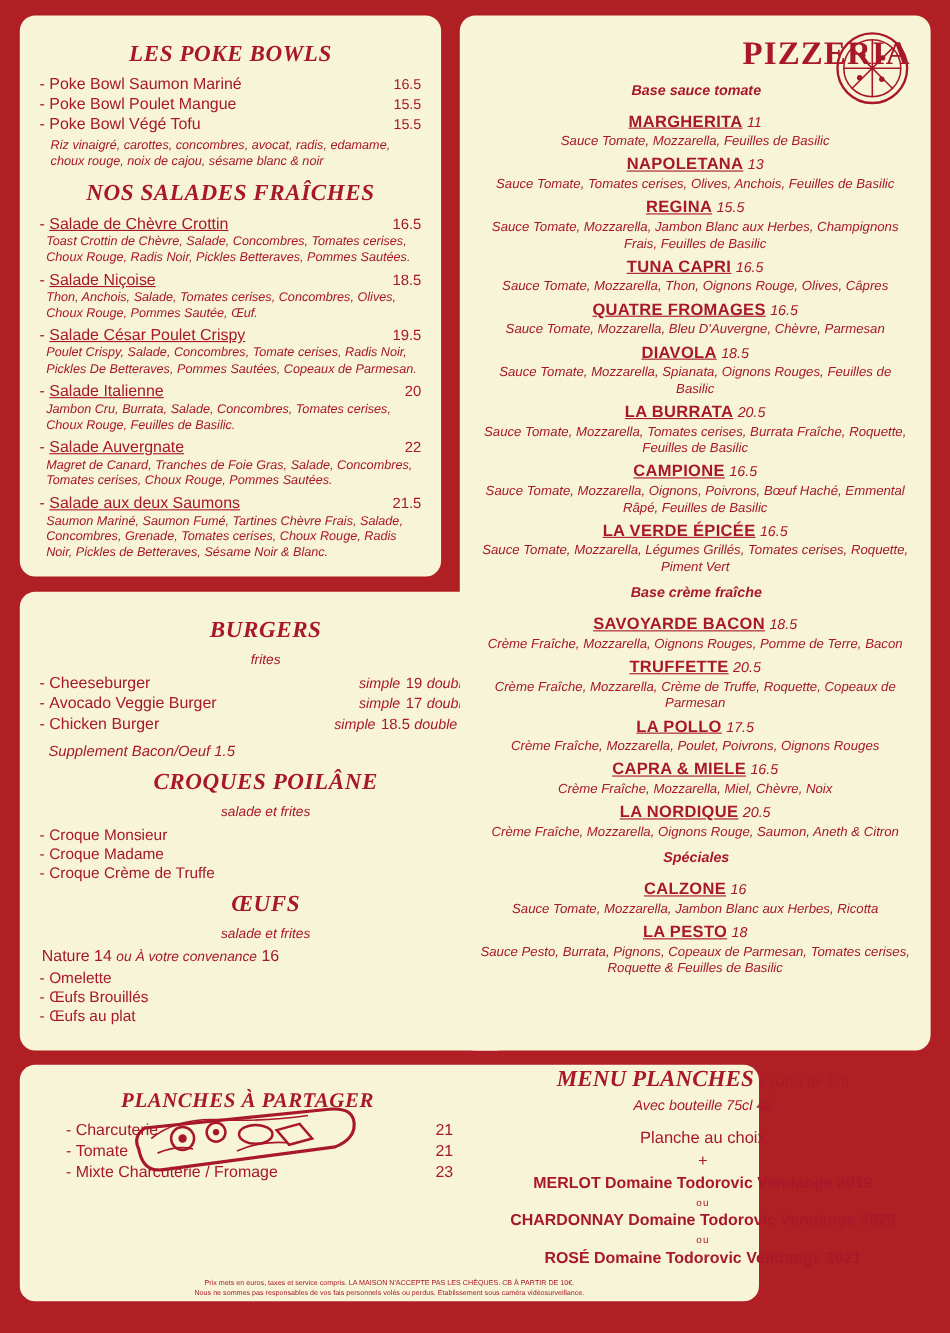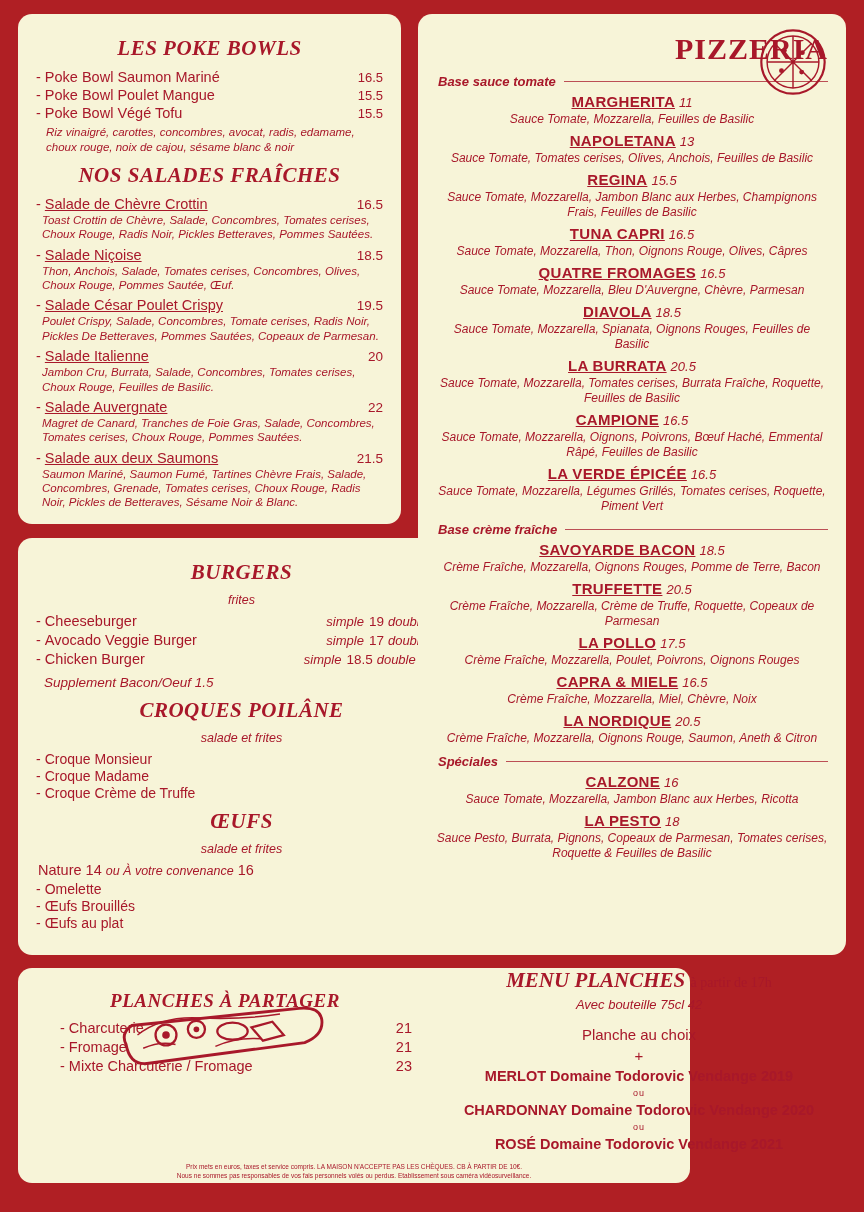--- a/index.html
+++ b/index.html
@@ -102,20 +102,21 @@
 
   
   .nature { font-size: 14.5px; margin: 4px 0 3px 2px; }
   .nature .small { font-style: italic; font-size: 12.5px; }
 
   
   .pz-group-label {
     font-style: italic; font-weight: bold; font-size: 13px;
     color: #a8182a; display: flex; align-items: center; gap: 8px;
     margin: 8px 0 4px 2px;
+    flex-direction: column;
   }
   .pz-group-label .line { flex: 1 1 auto; height: 1px; background: #a8182a; opacity: .75; }
 
   .pizza { text-align: center; margin-bottom: 5px; }
   .pz-name {
     font-weight: bold; font-size: 15px; letter-spacing: .3px;
     text-decoration: underline; display: inline;
   }
   .pz-price { font-size: 13px; font-style: italic; margin-left: 4px; }
   .pz-desc {
@@ -431,21 +432,21 @@
     <div class="bot-left">
       <h2 class="sec small">PLANCHES À PARTAGER</h2>
       <div>
         <div class="planche-row">
           <span class="dash">-</span>
           <span class="nm">Charcuterie</span>
           <span class="pr">21</span>
         </div>
         <div class="planche-row">
           <span class="dash">-</span>
-          <span class="nm">Fromage</span>
+          <span class="nm">Tomate</span>
           <span class="pr">21</span>
         </div>
         <div class="planche-row">
           <span class="dash">-</span>
           <span class="nm">Mixte Charcuterie / Fromage</span>
           <span class="pr">23</span>
         </div>
       </div>
 
       <svg class="board" viewBox="0 0 240 100">

